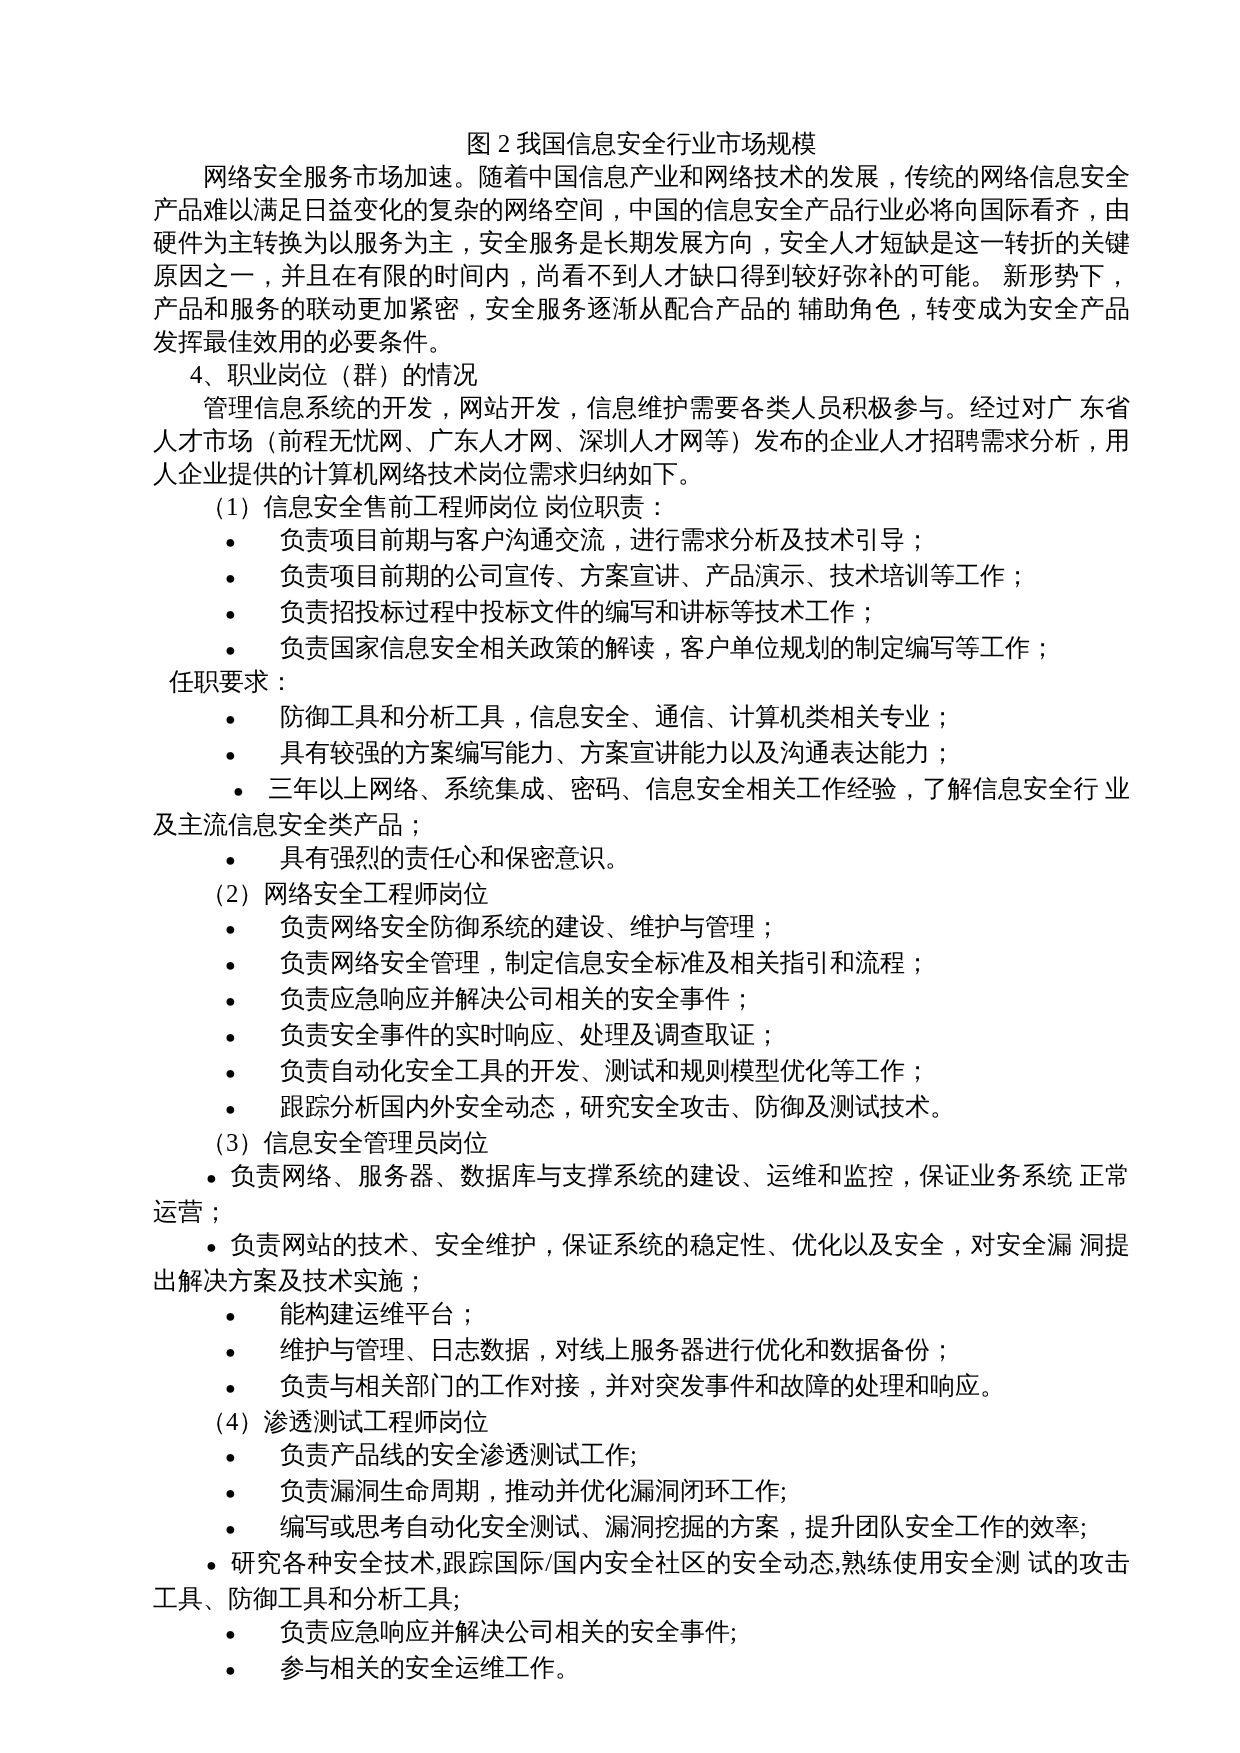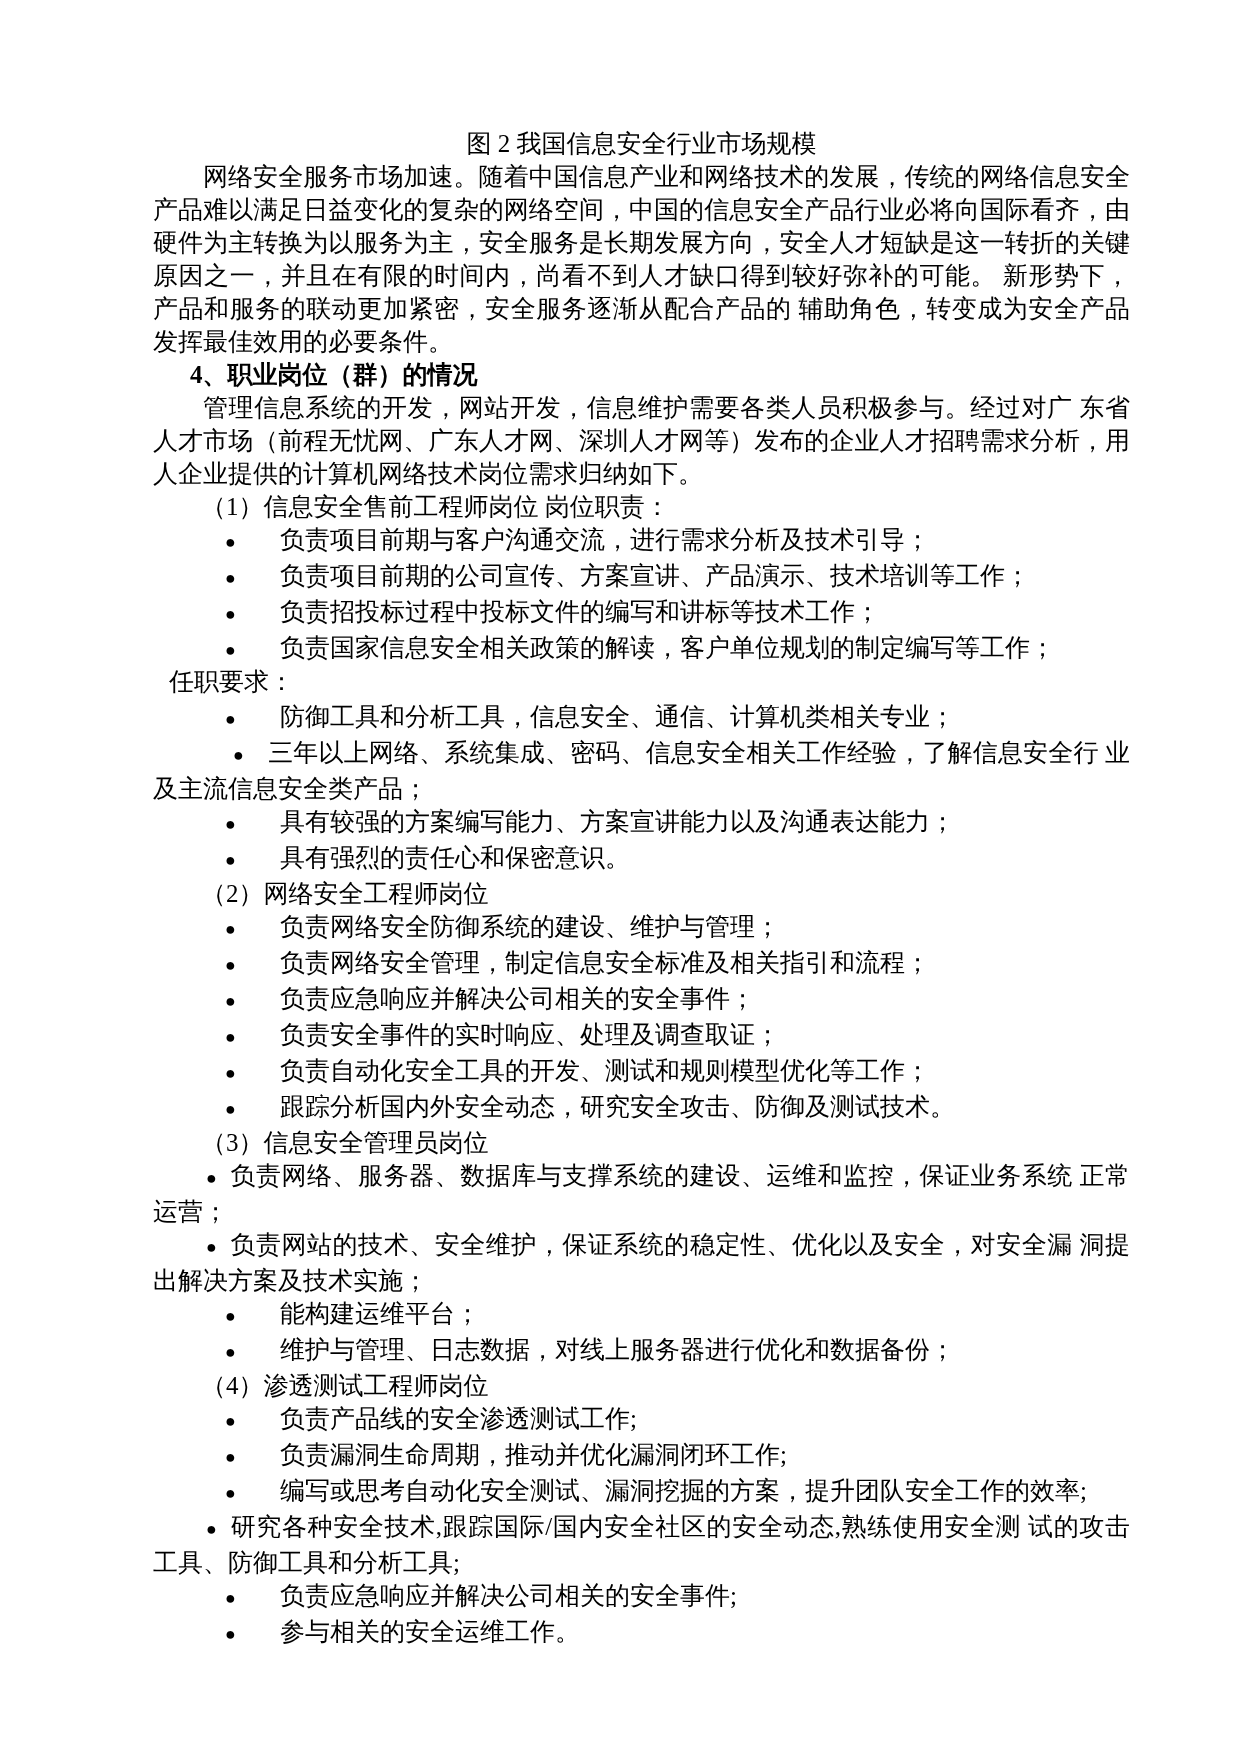--- a/index.html
+++ b/index.html
@@ -21,21 +21,21 @@
     overflow: hidden;
   }
   .caption {
     text-align: center;
   }
   .para {
     text-align: justify;
     text-indent: 50px;
   }
   .sec-heading {
-    font-weight: bold;
+    font-weight: normal;
     text-indent: 37px;
   }
   .job-heading {
     text-indent: 48px;
   }
   .req-label {
     text-indent: 16px;
     font-family: Liberation Mono, monospace;
   }
   .li {
@@ -69,39 +69,40 @@
   <div class="job-heading">（1）信息安全售前工程师岗位 岗位职责：</div>
 
   <div class="li li-a"><span class="blt">●</span><span>负责项目前期与客户沟通交流，进行需求分析及技术引导；</span></div>
   <div class="li li-a"><span class="blt">●</span><span>负责项目前期的公司宣传、方案宣讲、产品演示、技术培训等工作；</span></div>
   <div class="li li-a"><span class="blt">●</span><span>负责招投标过程中投标文件的编写和讲标等技术工作；</span></div>
   <div class="li li-a"><span class="blt">●</span><span>负责国家信息安全相关政策的解读，客户单位规划的制定编写等工作；</span></div>
 
   <div class="req-label">任职要求：</div>
 
   <div class="li li-a"><span class="blt">●</span><span>防御工具和分析工具，信息安全、通信、计算机类相关专业；</span></div>
+  <div class="li li-a"><span class="blt">●</span><span>具有较强的方案编写能力、方案宣讲能力以及沟通表达能力；</span></div>
   <div class="li li-b"><span class="blt">●</span><span>三年以上网络、系统集成、密码、信息安全相关工作经验，了解信息安全行 业及主流信息安全类产品；</span></div>
-  <div class="li li-a"><span class="blt">●</span><span>具有较强的方案编写能力、方案宣讲能力以及沟通表达能力；</span></div>
   <div class="li li-a"><span class="blt">●</span><span>具有强烈的责任心和保密意识。</span></div>
 
   <div class="job-heading">（2）网络安全工程师岗位</div>
 
   <div class="li li-a"><span class="blt">●</span><span>负责网络安全防御系统的建设、维护与管理；</span></div>
   <div class="li li-a"><span class="blt">●</span><span>负责网络安全管理，制定信息安全标准及相关指引和流程；</span></div>
   <div class="li li-a"><span class="blt">●</span><span>负责应急响应并解决公司相关的安全事件；</span></div>
   <div class="li li-a"><span class="blt">●</span><span>负责安全事件的实时响应、处理及调查取证；</span></div>
   <div class="li li-a"><span class="blt">●</span><span>负责自动化安全工具的开发、测试和规则模型优化等工作；</span></div>
   <div class="li li-a"><span class="blt">●</span><span>跟踪分析国内外安全动态，研究安全攻击、防御及测试技术。</span></div>
 
   <div class="job-heading">（3）信息安全管理员岗位</div>
 
   <div class="li li-c"><span class="blt">●</span><span>负责网络、服务器、数据库与支撑系统的建设、运维和监控，保证业务系统 正常运营；</span></div>
   <div class="li li-c"><span class="blt">●</span><span>负责网站的技术、安全维护，保证系统的稳定性、优化以及安全，对安全漏 洞提出解决方案及技术实施；</span></div>
   <div class="li li-a"><span class="blt">●</span><span>能构建运维平台；</span></div>
   <div class="li li-a"><span class="blt">●</span><span>维护与管理、日志数据，对线上服务器进行优化和数据备份；</span></div>
+  <div class="li li-a"><span class="blt">●</span><span>负责与相关部门的工作对接，并对突发事件和故障的处理和响应。</span></div>
 
   <div class="job-heading">（4）渗透测试工程师岗位</div>
 
   <div class="li li-a"><span class="blt">●</span><span>负责产品线的安全渗透测试工作;</span></div>
   <div class="li li-a"><span class="blt">●</span><span>负责漏洞生命周期，推动并优化漏洞闭环工作;</span></div>
   <div class="li li-a"><span class="blt">●</span><span>编写或思考自动化安全测试、漏洞挖掘的方案，提升团队安全工作的效率;</span></div>
   <div class="li li-c"><span class="blt">●</span><span>研究各种安全技术,跟踪国际/国内安全社区的安全动态,熟练使用安全测 试的攻击工具、防御工具和分析工具;</span></div>
   <div class="li li-a"><span class="blt">●</span><span>负责应急响应并解决公司相关的安全事件;</span></div>
   <div class="li li-a"><span class="blt">●</span><span>参与相关的安全运维工作。</span></div>
 

